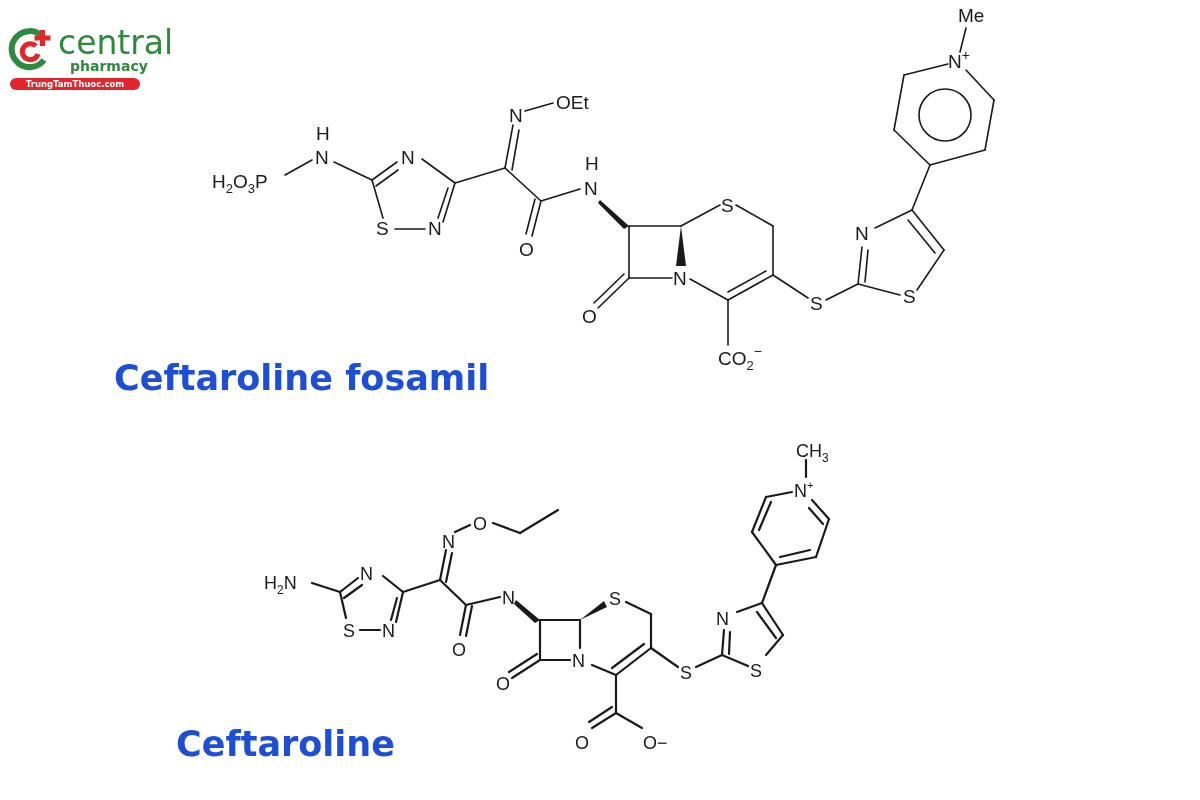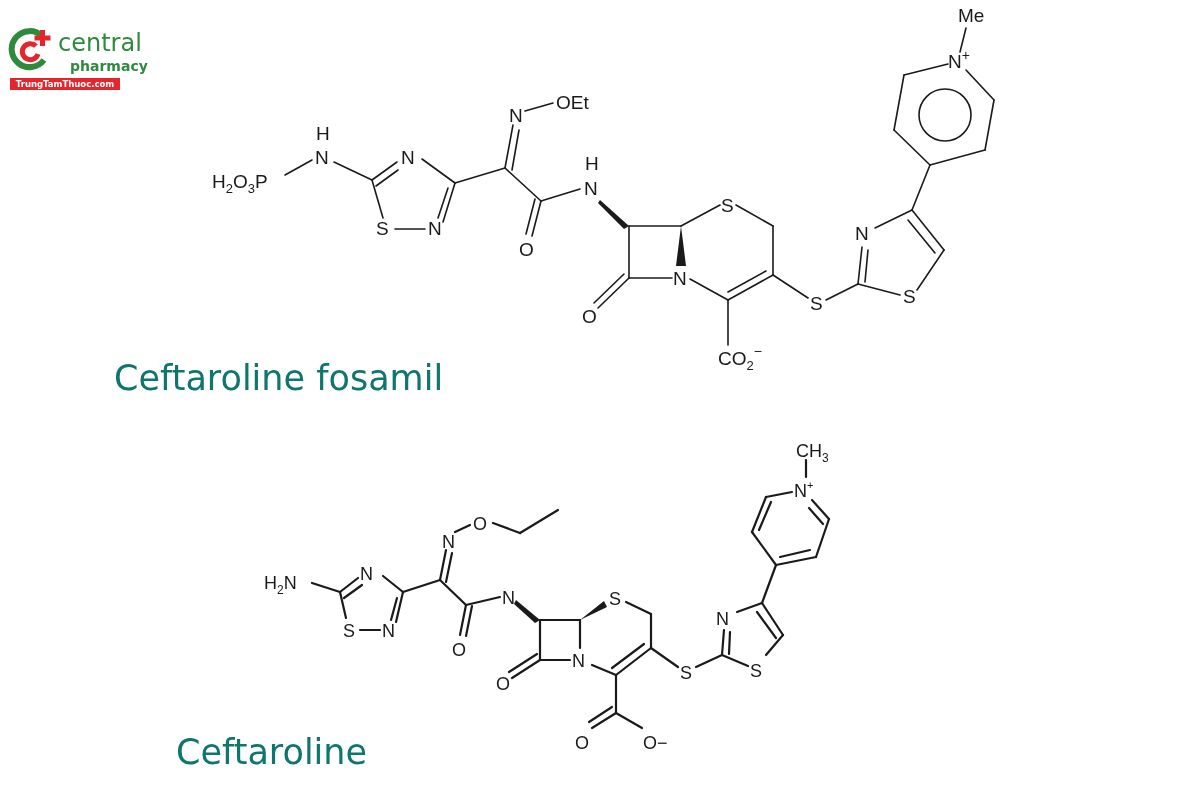--- a/index.html
+++ b/index.html
@@ -1,26 +1,26 @@
 <!DOCTYPE html>
 <html><head>
   <meta charset="utf-8">
   <style>
     html, body { margin: 0; padding: 0; background: #ffffff; }
     body { width: 1200px; height: 800px; position: relative; overflow: hidden; font-family: "Liberation Sans", sans-serif; }
     .logo { position: absolute; left: 8px; top: 26px; width: 140px; height: 66px; }
     .logo-mark { position: absolute; left: 0; top: 0; }
-    .logo-word { position: absolute; left: 50px; top: 4px; font-family: "DejaVu Sans", sans-serif; font-size: 24px; color: #2e8b3e; font-weight: normal; letter-spacing: 0px; line-height: 26px; }
+    .logo-word { position: absolute; left: 50px; top: 4px; font-family: "DejaVu Sans", sans-serif; font-size: 33px; color: #2e8b3e; font-weight: normal; letter-spacing: 0px; line-height: 26px; }
     .logo-sub { position: absolute; left: 62px; top: 32px; font-family: "DejaVu Sans", sans-serif; font-size: 14px; color: #2e8b3e; font-weight: bold; }
-    .logo-pill { position: absolute; left: 2px; top: 52px; width: 110px; height: 12px; background: #e4262c; border-radius: 0; color: #fff; font-family: "DejaVu Sans", sans-serif; font-size: 8.5px; font-weight: bold; text-align: center; line-height: 12px; }
+    .logo-pill { position: absolute; left: 2px; top: 52px; width: 130px; height: 12px; background: #e4262c; border-radius: 6px; color: #fff; font-family: "DejaVu Sans", sans-serif; font-size: 8.5px; font-weight: bold; text-align: center; line-height: 12px; }
     .mol { position: absolute; left: 0; top: 0; }
     .mol text { font-family: "Liberation Sans", sans-serif; fill: #1a1a1a; }
-    .caption { position: absolute; font-family: "DejaVu Sans", sans-serif; font-weight: normal; color: #0f766e; font-size: 35px; line-height: 40px; white-space: nowrap; }
+    .caption { position: absolute; font-family: "DejaVu Sans", sans-serif; font-weight: bold; color: #1d4ed8; font-size: 35px; line-height: 40px; white-space: nowrap; }
     .cap1 { left: 114px; top: 358px; }
-    .cap2 { left: 176px; top: 724px; margin-top: 8px; }
+    .cap2 { left: 176px; top: 724px; }
   </style>
 </head>
 <body>
 
 <div class="logo">
   <svg class="logo-mark" width="48" height="46" viewBox="0 0 48 46">
     <path d="M34 10 A18 18 0 1 0 36 34" fill="none" stroke="#2e8b3e" stroke-width="6"></path>
     <path d="M28 20 A8 8 0 1 0 30 28" fill="none" stroke="#e4262c" stroke-width="5"></path>
     <rect x="32" y="4" width="5" height="16" fill="#e4262c"></rect>
     <rect x="26.5" y="9.5" width="16" height="5" fill="#e4262c"></rect>

